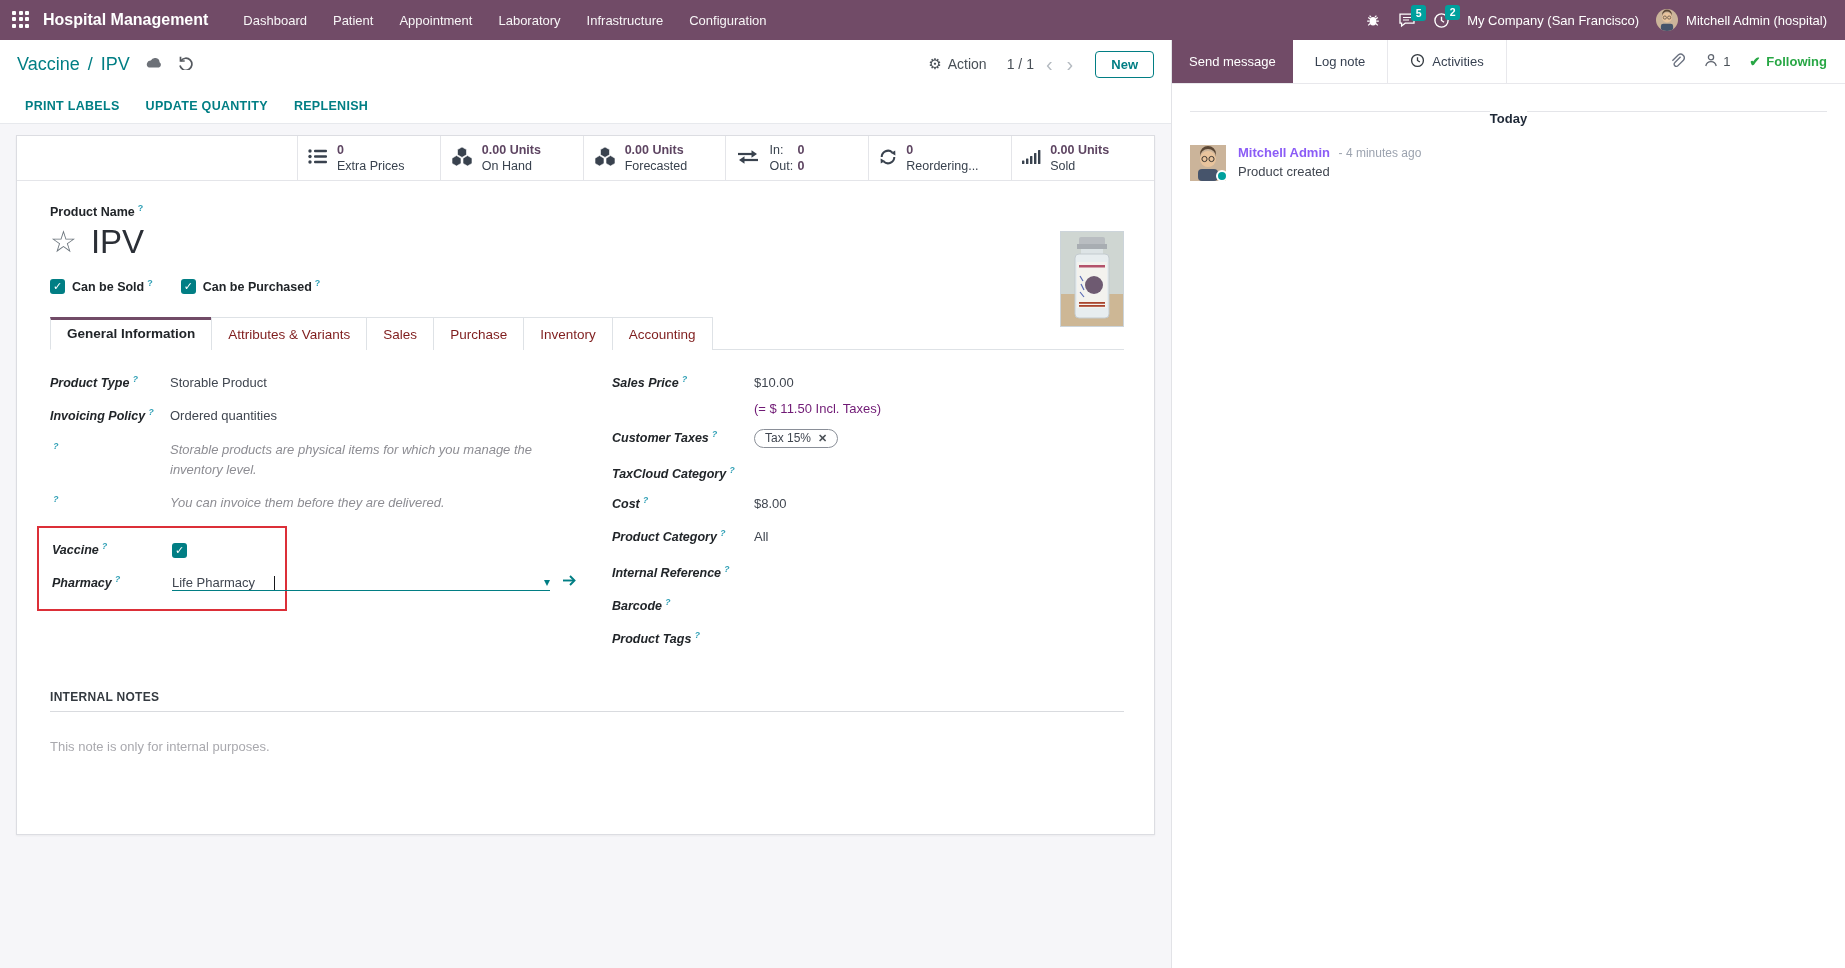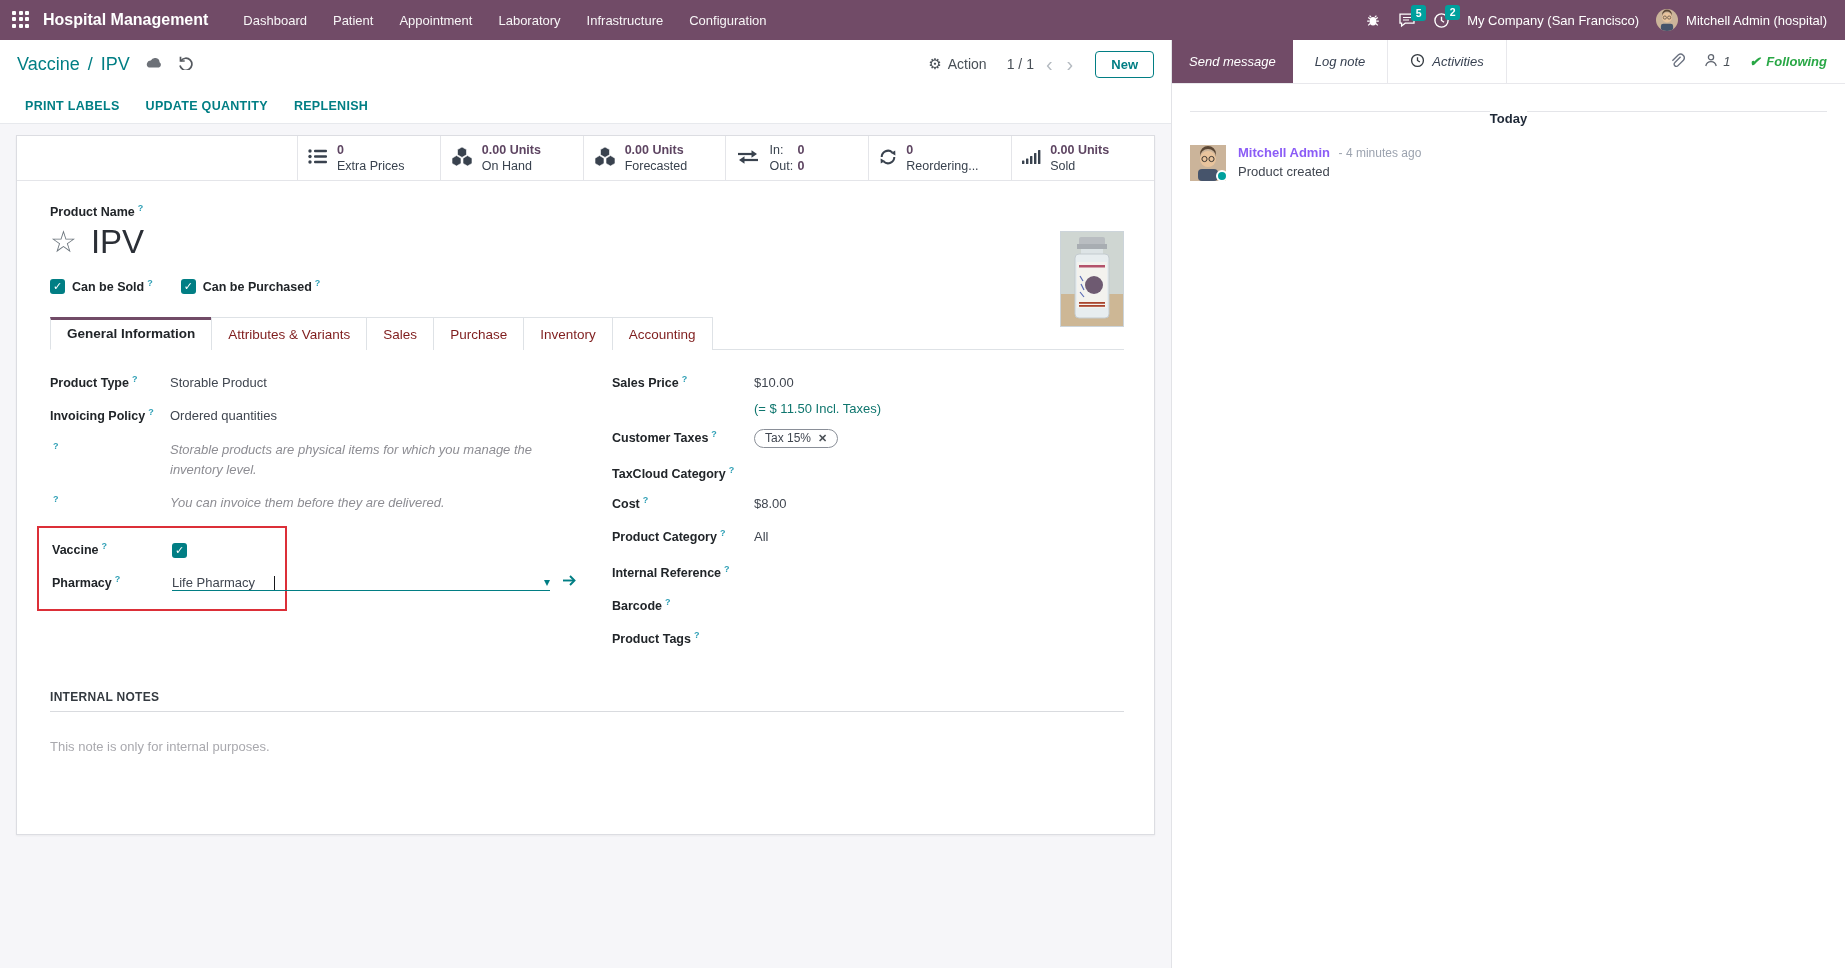--- a/index.html
+++ b/index.html
@@ -73,44 +73,44 @@
 
   .tabs { display:flex; margin-top:23px; border-bottom:1px solid #dee2e6; }
   .tab { padding:9px 16px 8px; border:1px solid #dee2e6; border-bottom:none; margin-bottom:-1px; font-size:13.5px; color:#7f1d1d; background:#fff; white-space:nowrap; }
   .tab + .tab { margin-left:-1px; }
   .tab.active { border-top:3px solid #714B67; padding-top:6px; font-weight:600; color:#212529; border-bottom:1px solid #fff; }
 
   .columns { display:flex; margin-top:24px; }
   .col-left { width:562px; flex-shrink:0; }
   .col-right { flex:1; }
   .field-row { display:flex; align-items:baseline; margin-bottom:13px; min-height:20px; }
-  .flabel { width:120px; flex-shrink:0; font-weight:600; color:#212529; font-size:12.5px; }
+  .flabel { width:120px; flex-shrink:0; font-weight:600; color:#212529; font-size:12.5px;font-style:italic; }
   .col-right .flabel { width:142px; }
   .fvalue { color:#404650; font-size:13px; }
   .fvalue.empty { min-width:180px; min-height:16px; }
   .help-text { width:412px; font-style:italic; color:#8d8d93; line-height:20px; font-size:13px; }
-  .note-row { margin-top:-6px; padding-left:142px; margin-bottom:13px; color:#0f766e; }
+  .note-row { margin-top:-6px; padding-left:142px; margin-bottom:13px; color:#701a75; }
 
   .red-box { border:2px solid #dc2f38; width:250px; margin-left:-13px; padding:13px 0 15px 13px; margin-top:7px; }
   .red-box .field-row { width:560px; }
   .red-box .field-row:last-child { margin-bottom:0; }
   .o-input { display:flex; align-items:flex-start; border-bottom:1px solid #017E84; width:378px; padding-bottom:0;gap:18px; }
   .text-cursor { display:inline-block; width:1px; height:14px; background:#16181b; margin-left:1px; align-self:center; }
   .caret-down { margin-left:auto; color:#017E84; font-size:12px; }
   .internal-link { margin-left:12px; display:flex; align-items:center; }
 
   .tax-pill { display:inline-flex; align-items:center; gap:7px; border:1px solid #8a8f98; border-radius:12px; padding:1px 10px 2px; font-size:12px; color:#404650; }
   .tax-remove { font-weight:bold; font-size:11px; color:#4b5056; }
 
   .notes { margin-top:30px; }
   .notes-header { font-weight:700; font-size:12px; color:#343a40; letter-spacing:.3px; padding-bottom:7px; border-bottom:1px solid #d9dbdf; }
   .notes-placeholder { margin-top:27px; color:#a9a9ae; font-size:13px; }
 
   
-  .chatter-top { height:44px; display:flex; align-items:stretch; border-bottom:1px solid #e8e8ec;font-style:italic; }
+  .chatter-top { height:44px; display:flex; align-items:stretch; border-bottom:1px solid #e8e8ec; }
   .send-btn { background:#714B67; color:#fff; font-size:13px; padding:0 17px; display:flex; align-items:center; }
   .chatter-tab { padding:0 22px; display:flex; align-items:center; gap:7px; color:#374151; font-size:13px; border-right:1px solid #e8e8ec; }
   .chatter-top-right { margin-left:auto; display:flex; align-items:center; gap:19px; padding-right:18px; }
   .follower-count { display:flex; align-items:center; gap:5px; color:#495057; }
   .following { display:flex; align-items:center; gap:6px; color:#28a745; font-weight:600; font-size:13px; }
 
   .today-divider { display:flex; align-items:flex-start; gap:0; margin:27px 18px 19px; }
   .today-divider .line { flex:1; height:1px; background:#e4e5e9; }
   .today-text { font-weight:700; font-size:13px; color:#1f2937; }
 

